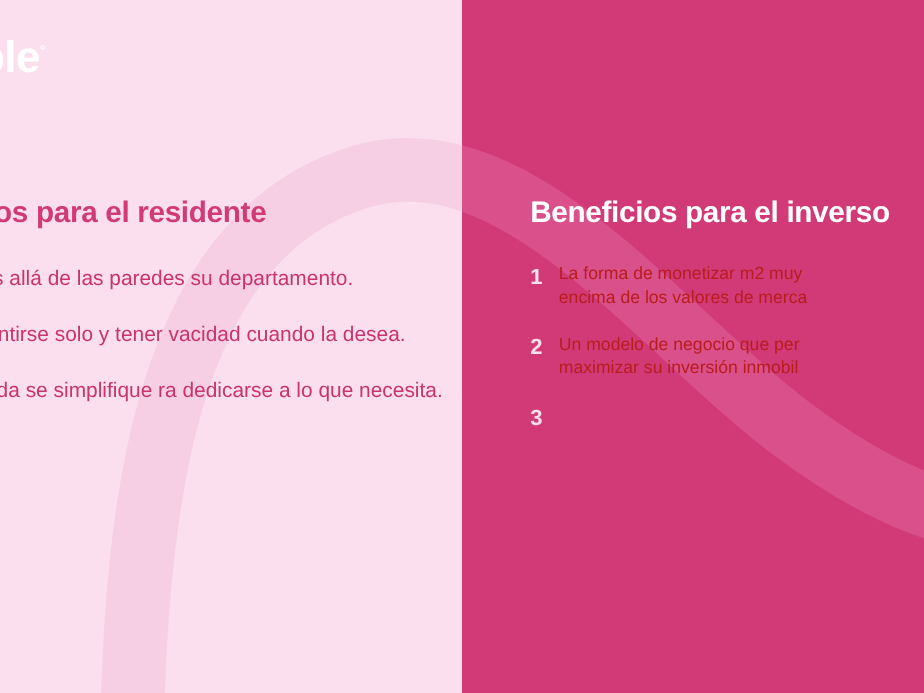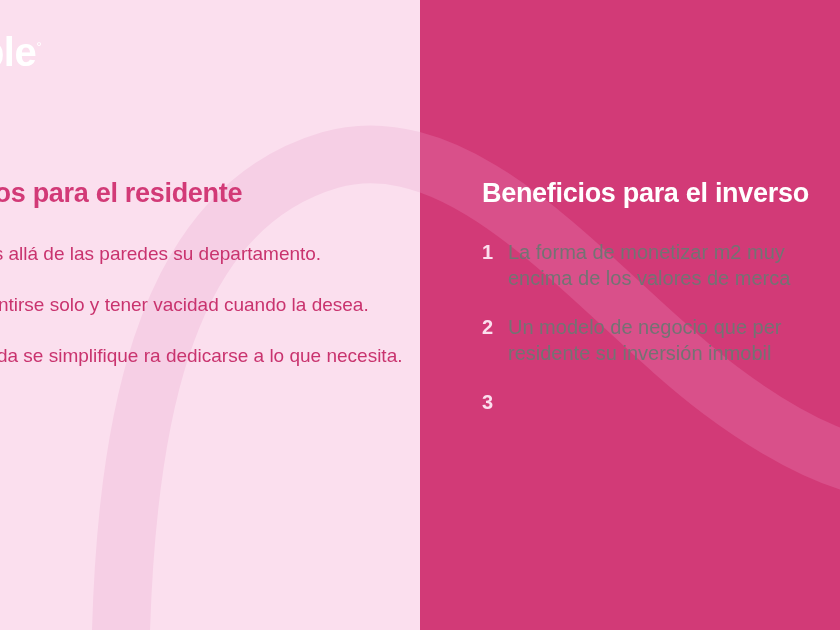--- a/index.html
+++ b/index.html
@@ -94,23 +94,23 @@
   }
   .right-num {
     width: 26px;
     flex: 0 0 26px;
     font-size: 20px;
     font-weight: 700;
     color: #fbdfee;
     line-height: 1.32;
   }
   .right-text {
-    font-size: 20px;
+    font-size: 16px;
     line-height: 1.32;
-    color: #737373;
+    color: #b91c1c;
     white-space: pre-line;
   }
 </style>
 </head>
 <body>
 
 <div id="slide">
 
   <div id="right-panel"></div>
 
@@ -149,20 +149,20 @@
     <div id="right-title">Beneficios para el inverso</div>
 
     <div class="right-item">
       <div class="right-num">1</div>
       <div class="right-text">La forma de monetizar m2 muy
 encima de los valores de merca</div>
     </div>
     <div class="right-item">
       <div class="right-num">2</div>
       <div class="right-text">Un modelo de negocio que per
-residente su inversión inmobil</div>
+maximizar su inversión inmobil</div>
     </div>
     <div class="right-item">
       <div class="right-num">3</div>
     </div>
   </div>
 
 </div>
 
 </body></html>

